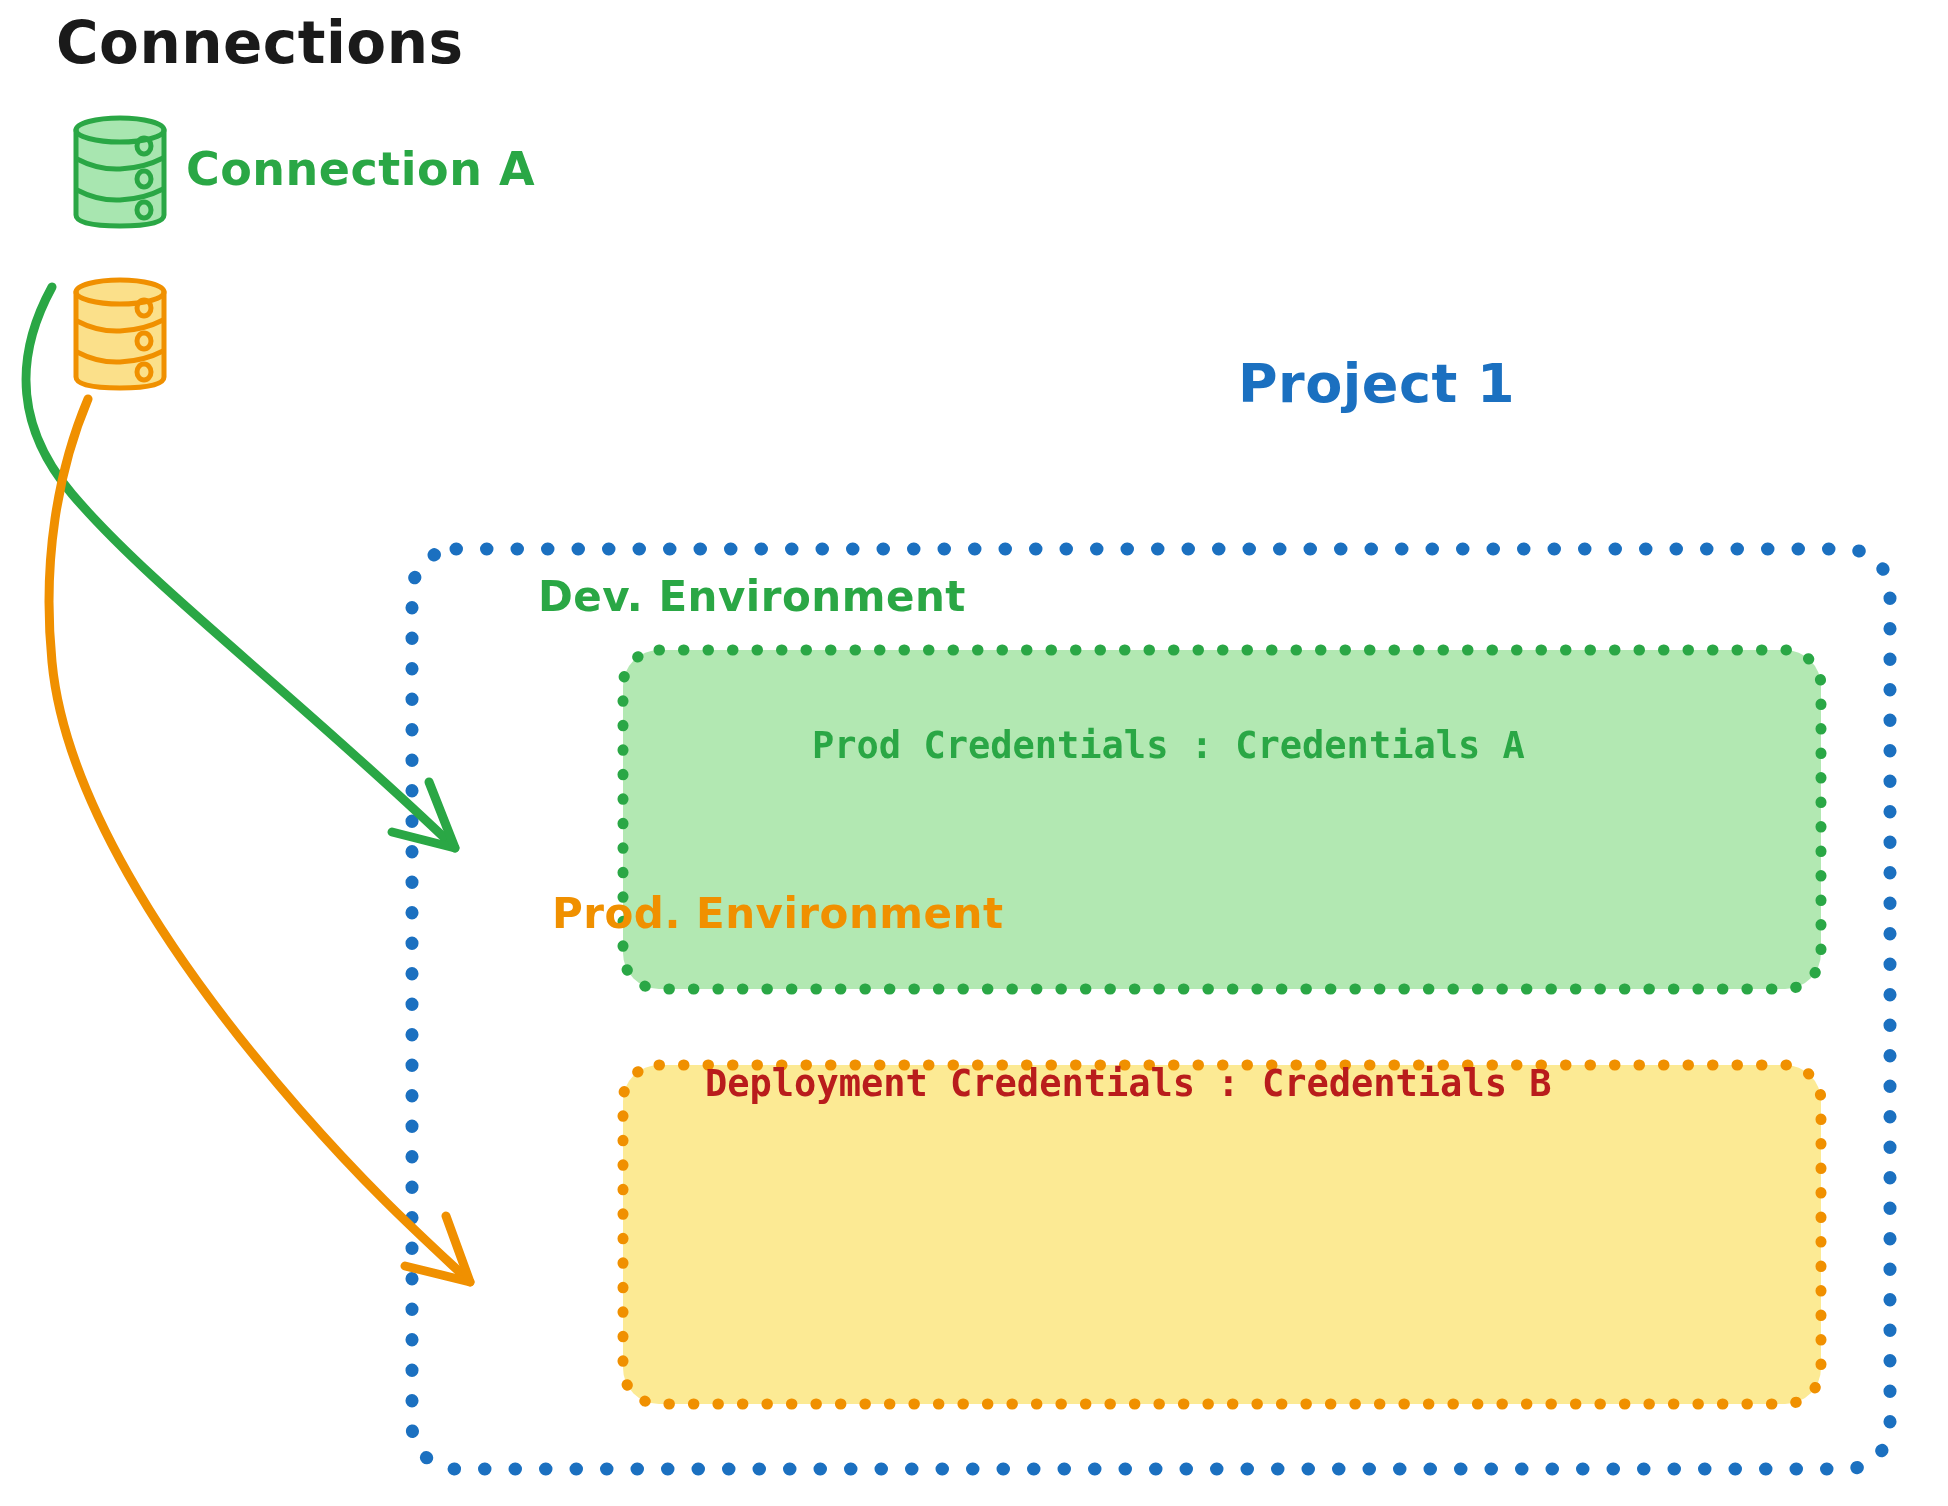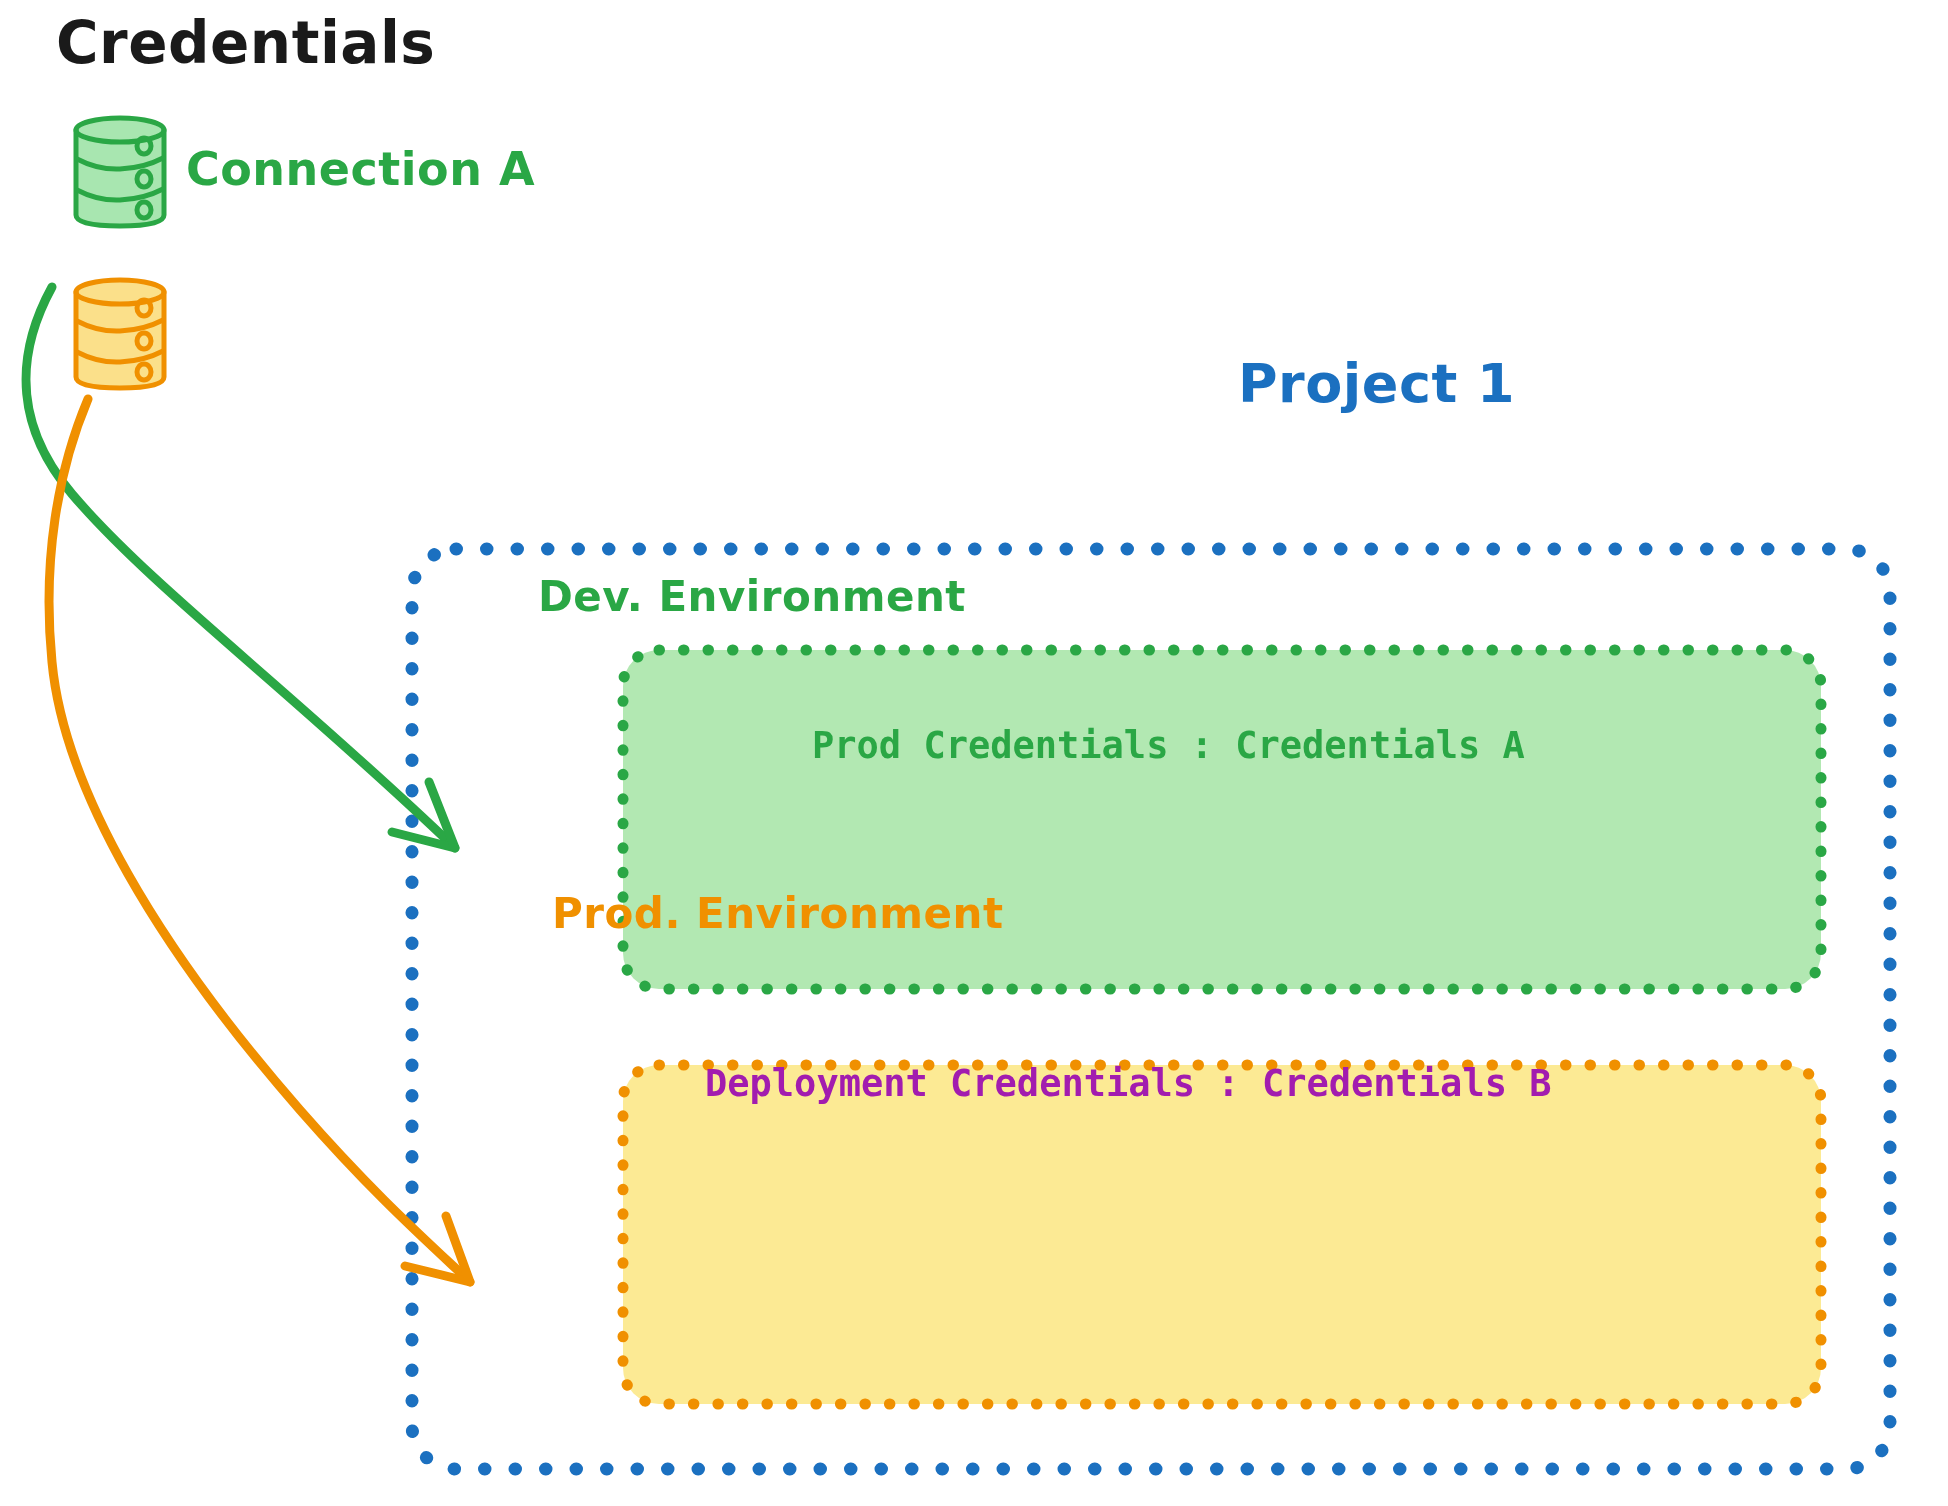--- a/index.html
+++ b/index.html
@@ -78,21 +78,21 @@
   #label-dev-cred {
     left: 812px;
     top: 727px;
     font-size: 37px;
     color: #2aa745;
   }
   #label-prod-cred {
     left: 705px;
     top: 1065px;
     font-size: 37px;
-    color: #a21caf;
+    color: #b91c1c;
   }
   
   .db-icon {
     position: absolute;
     width: 104px;
     height: 120px;
   }
   #icon-connection-a { left: 68px; top: 112px; }
   #icon-connection-b { left: 68px; top: 274px; }
 </style>
@@ -148,21 +148,21 @@
       <ellipse cx="52" cy="18" rx="44" ry="12" fill="#fbe08a" stroke="#f09000" stroke-width="5"></ellipse>
       <path d="M8 18 L8 103 Q8 114 52 114 Q96 114 96 103 L96 18" fill="none" stroke="#f09000" stroke-width="5" stroke-linecap="round"></path>
       <path d="M9 47 Q30 58 52 57 Q76 56 95 46" fill="none" stroke="#f09000" stroke-width="5" stroke-linecap="round"></path>
       <path d="M9 78 Q30 89 52 88 Q76 87 95 77" fill="none" stroke="#f09000" stroke-width="5" stroke-linecap="round"></path>
       <ellipse cx="76" cy="34" rx="7" ry="8" fill="none" stroke="#f09000" stroke-width="5"></ellipse>
       <ellipse cx="76" cy="67" rx="7" ry="8" fill="none" stroke="#f09000" stroke-width="5"></ellipse>
       <ellipse cx="76" cy="98" rx="7" ry="8" fill="none" stroke="#f09000" stroke-width="5"></ellipse>
     </svg>
   </div>
 
-  <div class="txt hand" id="title-connections">Credentials</div>
+  <div class="txt hand" id="title-connections">Connections</div>
 
   <div class="txt hand" id="label-connection-a">Connection A</div>
 
 
   <div class="txt hand" id="label-project-1">Project 1</div>
 
   <div class="txt hand" id="label-dev-env">Dev. Environment</div>
 
   <div class="txt mono" id="label-dev-cred">Prod Credentials : Credentials A</div>
 

